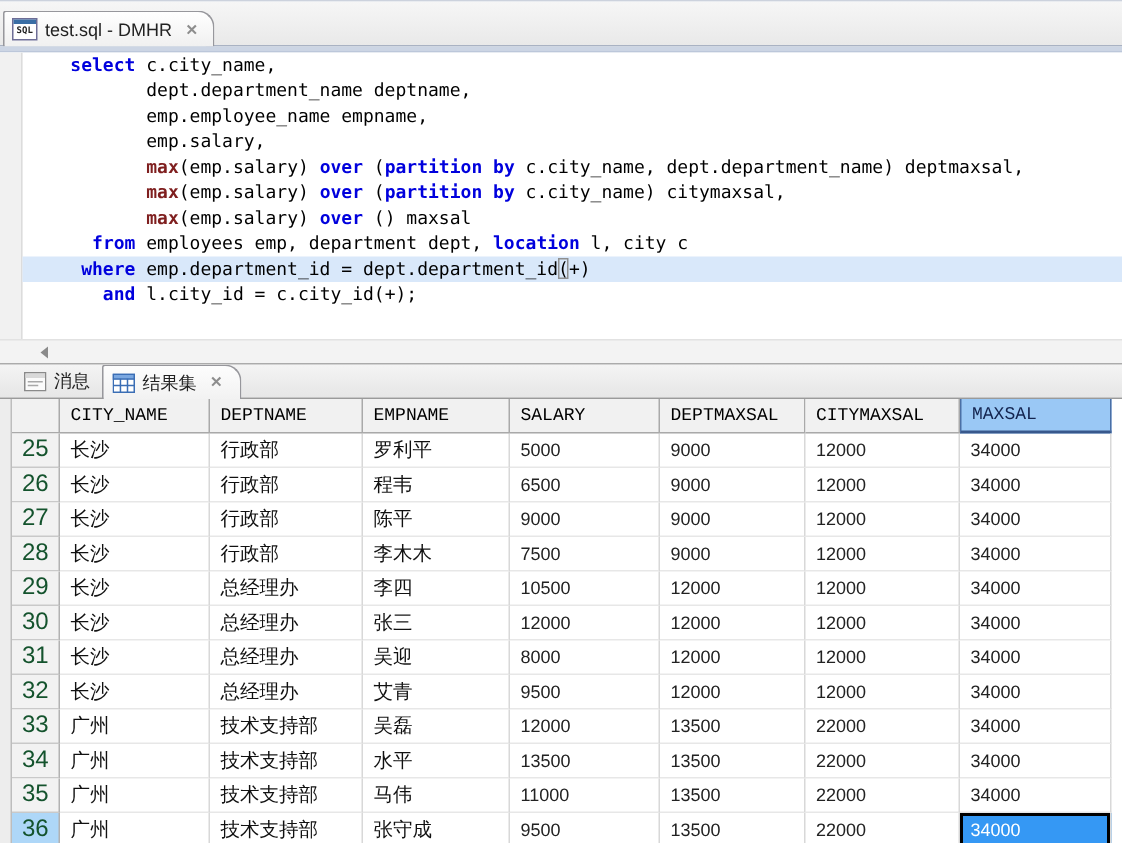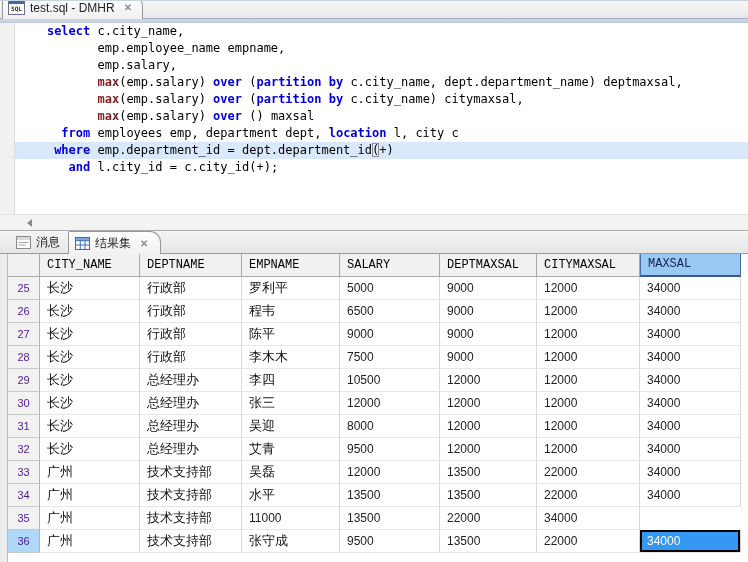--- a/index.html
+++ b/index.html
@@ -6,21 +6,21 @@
     --keyword:#0000dd; --function:#7f1f1f; --current-line:#d9e8fa;
     --sel-cell:#3598f4; --sel-header:#9ac8f5; --sel-rowhdr:#aed7f8;
   }
   *{box-sizing:border-box;}
   html,body{margin:0;padding:0;}
   body{width:748px;height:562px;overflow:hidden;background:#fff;
        font-family:"Liberation Sans",sans-serif;border-top:1px solid #ccd2dd;}
   .app{width:748px;height:561px;display:flex;flex-direction:column;}
 
   
-  .etabbar{height:18px;background:linear-gradient(#f6f6f6,#e9e9e9);
+  .etabbar{height:30px;background:linear-gradient(#f6f6f6,#e9e9e9);
            border-bottom:1px solid #a9b2c3;display:flex;align-items:flex-end;padding-left:2px;flex:none;}
   .etab{display:inline-flex;align-items:center;gap:5px;height:24px;padding:0 10px 0 5px;
         background:linear-gradient(#ffffff,#f0f0f0);border:1px solid #97979c;border-bottom:none;
         border-radius:2px 11px 0 0;font-size:12px;color:#222;margin-bottom:-1px;}
   .sqlicon{width:17px;height:15px;border:1px solid #6d6d96;background:#fff;display:flex;
            flex-direction:column;flex:none;}
   .sqlicon .bar{height:3px;background:#3a6ea5;}
   .sqlicon .txt{font-family:"DejaVu Sans Mono",monospace;font-size:6px;font-weight:bold;
                 color:#222;text-align:center;line-height:9px;letter-spacing:0;}
   .closex{color:#8d8d8d;font-size:10px;font-weight:bold;margin-left:4px;cursor:pointer;}
@@ -56,21 +56,21 @@
   .leftstrip{width:8px;background:#ededed;border-right:1px solid #bdbdbd;flex:none;}
   .grid{width:733px;}
   .grow{display:grid;grid-template-columns:32px 100px 102px 98px 100px 97px 103px 101px;height:23px;}
   .hcell{background:#f1f1f1;border-right:1px solid #a9a9a9;border-bottom:1px solid #a9a9a9;
          font-family:Liberation Mono, monospace;font-size:12px;color:#000;
          line-height:22px;padding-left:7px;overflow:hidden;}
   .hcell.corner{padding:0;}
   .hcell.selcol{background:var(--sel-header);color:#13244f;border-right:1px solid #4a6fa5;
                 border-bottom:2px solid #38588c;border-left:1px solid #4a6fa5;line-height:21px;}
   .rnum{background:#f2f2f2;border-right:1px solid #b2b2b2;border-bottom:1px solid #c9c9c9;
-        font-size:11px;color:#4c1d95;text-align:center;line-height:22px;}
+        font-size:16px;color:#14532d;text-align:center;line-height:22px;}
   .rnum.selrow{background:var(--sel-rowhdr);}
   .dcell{border-right:1px solid #d8d8d8;border-bottom:1px solid #e7e7e7;font-size:13px;color:#111;
          line-height:22px;padding-left:7px;overflow:hidden;white-space:nowrap;}
   .dcell.num{font-family:Liberation Sans, sans-serif;font-size:12px;color:#222;}
   .dcell.selcell{background:var(--sel-cell);color:#fff;box-shadow:inset 0 0 0 2px #000;}
 
   
   .micon,.ticon{flex:none;display:inline-block;}
 </style>
 </head>
@@ -87,20 +87,21 @@
       <span>test.sql - DMHR</span>
       <span class="closex">✕</span>
     </div>
   </div>
   <div class="topstrip"></div>
 
   <div class="editor">
     <div class="gutter"></div>
     <div class="codewrap">
         <div class="code-line"><span class="t-pl">    </span><span class="t-kw">select</span><span class="t-pl"> c.city_name,</span></div>
+        <div class="code-line"><span class="t-pl">           dept.department_name deptname,</span></div>
         <div class="code-line"><span class="t-pl">           emp.employee_name empname,</span></div>
         <div class="code-line"><span class="t-pl">           emp.salary,</span></div>
         <div class="code-line"><span class="t-pl">           </span><span class="t-fn">max</span><span class="t-pl">(emp.salary) </span><span class="t-kw">over</span><span class="t-pl"> (</span><span class="t-kw">partition by</span><span class="t-pl"> c.city_name, dept.department_name) deptmaxsal,</span></div>
         <div class="code-line"><span class="t-pl">           </span><span class="t-fn">max</span><span class="t-pl">(emp.salary) </span><span class="t-kw">over</span><span class="t-pl"> (</span><span class="t-kw">partition by</span><span class="t-pl"> c.city_name) citymaxsal,</span></div>
         <div class="code-line"><span class="t-pl">           </span><span class="t-fn">max</span><span class="t-pl">(emp.salary) </span><span class="t-kw">over</span><span class="t-pl"> () maxsal</span></div>
         <div class="code-line"><span class="t-pl">      </span><span class="t-kw">from</span><span class="t-pl"> employees emp, department dept, </span><span class="t-kw">location</span><span class="t-pl"> l, city c</span></div>
         <div class="code-line hl"><span class="t-pl">     </span><span class="t-kw">where</span><span class="t-pl"> emp.department_id = dept.department_id</span><span class="t-br">(</span><span class="t-pl">+)</span></div>
         <div class="code-line"><span class="t-pl">       </span><span class="t-kw">and</span><span class="t-pl"> l.city_id = c.city_id(+);</span></div>
       </div>
   </div>
@@ -243,20 +244,21 @@
             <div class="dcell">水平</div>
             <div class="dcell num">13500</div>
             <div class="dcell num">13500</div>
             <div class="dcell num">22000</div>
             <div class="dcell num">34000</div>
           </div>
           <div class="grow">
             <div class="rnum">35</div>
             <div class="dcell">广州</div>
             <div class="dcell">技术支持部</div>
+            <div class="dcell">马伟</div>
             <div class="dcell num">11000</div>
             <div class="dcell num">13500</div>
             <div class="dcell num">22000</div>
             <div class="dcell num">34000</div>
           </div>
           <div class="grow">
             <div class="rnum selrow">36</div>
             <div class="dcell">广州</div>
             <div class="dcell">技术支持部</div>
             <div class="dcell">张守成</div>

